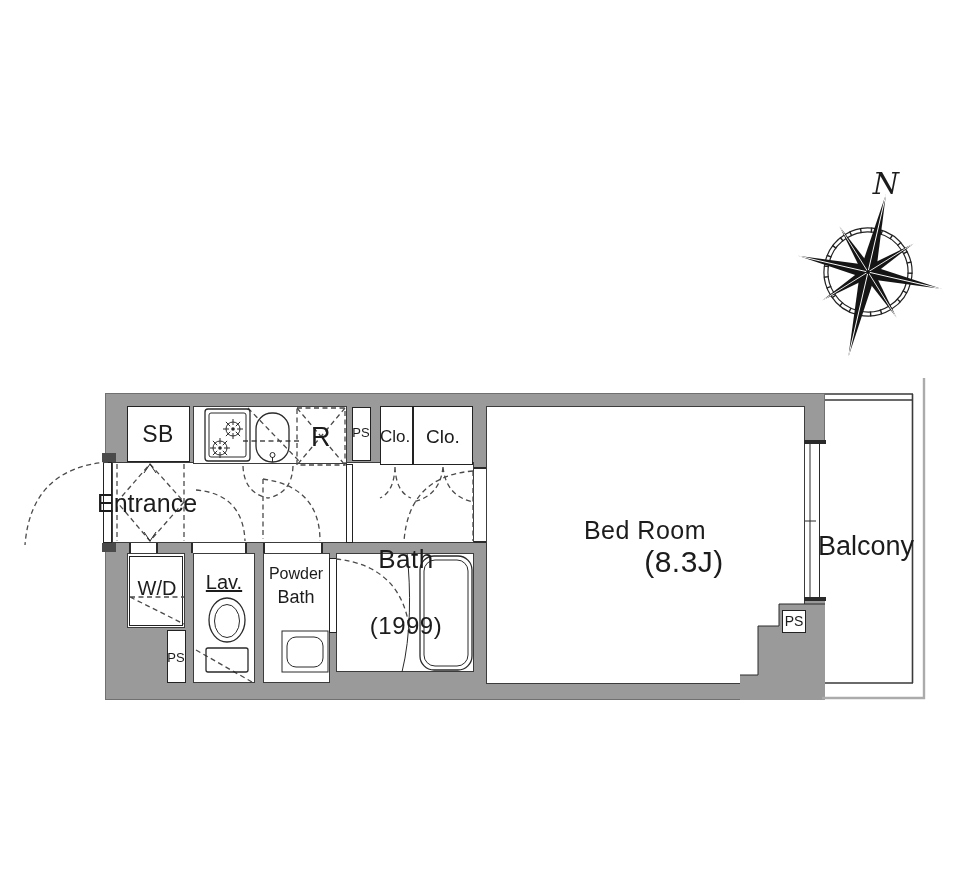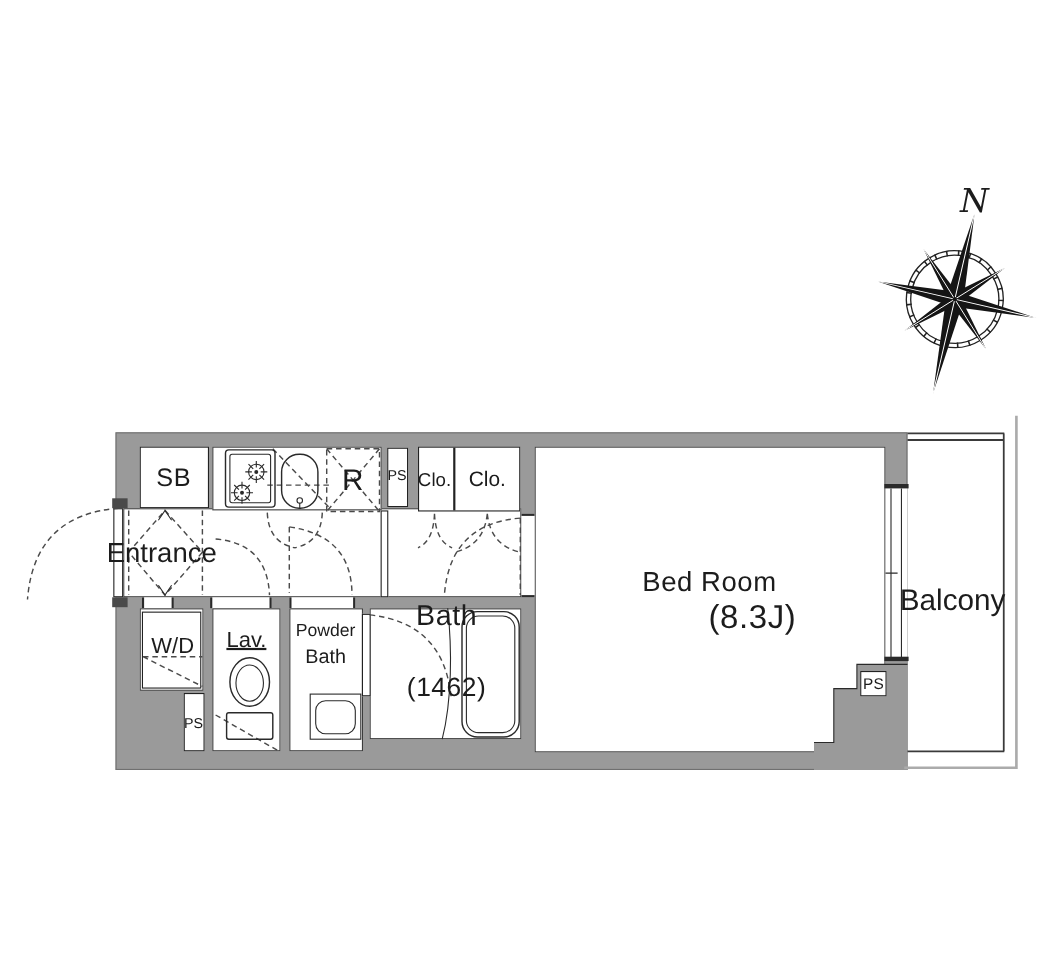--- a/index.html
+++ b/index.html
@@ -187,18 +187,18 @@
   <div class="lbl" style="left:395px;top:436px;font-size:17px;letter-spacing:0;">Clo.</div>
   <div class="lbl" style="left:443px;top:436px;font-size:19px;letter-spacing:0;">Clo.</div>
   <div class="lbl" style="left:645px;top:530px;font-size:25px;">Bed Room</div>
   <div class="lbl" style="left:684px;top:562px;font-size:30px;">(8.3J)</div>
   <div class="lbl" style="left:866px;top:546px;font-size:27px;letter-spacing:0;">Balcony</div>
   <div class="lbl" style="left:157px;top:588px;font-size:20px;letter-spacing:0;">W/D</div>
   <div class="lbl" style="left:224px;top:582px;font-size:20px;letter-spacing:0;text-decoration:underline;">Lav.</div>
   <div class="lbl" style="left:296px;top:574px;font-size:16px;letter-spacing:0;">Powder</div>
   <div class="lbl" style="left:296px;top:597px;font-size:18px;letter-spacing:0;">Bath</div>
   <div class="lbl" style="left:406px;top:559px;font-size:26px;text-align:center;">Bath</div>
-  <div class="lbl" style="left:406px;top:626px;font-size:24px;">(1462)</div>
+  <div class="lbl" style="left:406px;top:626px;font-size:24px;">(1999)</div>
   <div class="lbl" style="left:176px;top:657px;font-size:13px;letter-spacing:0;">PS</div>
   <div class="lbl" style="left:794px;top:621px;font-size:14px;letter-spacing:0;">PS</div>
   <div class="lbl north" style="left:886px;top:184px;font-size:30px;">N</div>
 
 </div>
 
 </body></html>

